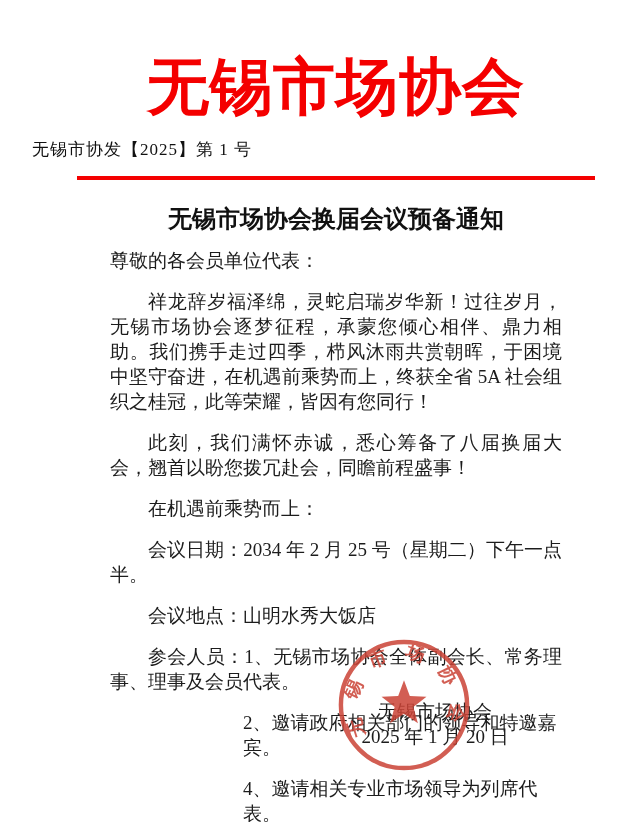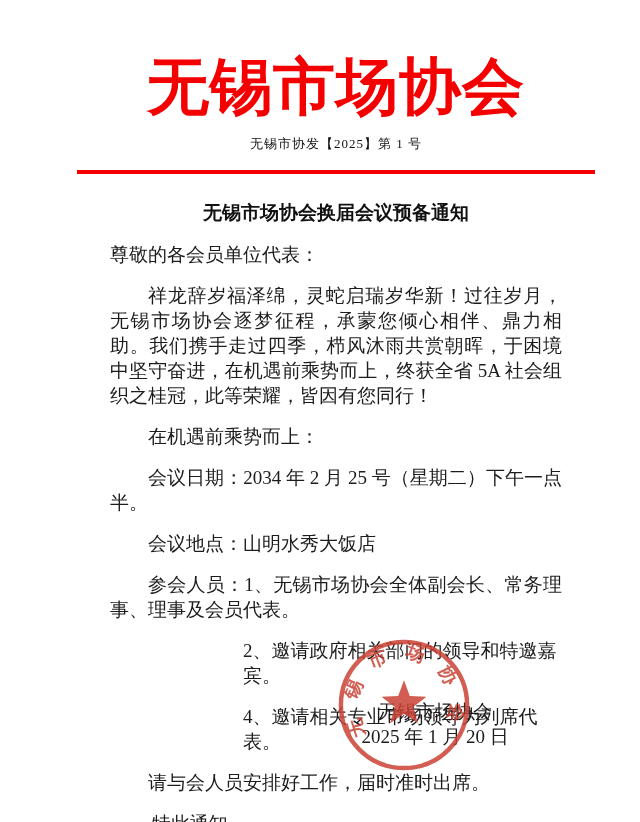--- a/index.html
+++ b/index.html
@@ -21,37 +21,36 @@
     margin-top: 50px;
     text-align: center;
     font-size: 62px;
     line-height: 74px;
     font-weight: bold;
     color: #f40000;
     letter-spacing: 1px;
     white-space: nowrap;
   }
   .doc-number {
-    margin-top: 10px;
-    text-align: center;
-    font-size: 13px;
+    margin-top: 16px;
+    font-size: 17px;
     line-height: 20px;
     color: #111111;
     letter-spacing: 1px;
   }
   .red-rule {
     margin: 16px auto 0 auto;
     width: 518px;
     height: 4px;
     background: #f40000;
   }
   .doc-title {
     margin-top: 26px;
     text-align: center;
-    font-size: 19px;
+    font-size: 24px;
     line-height: 26px;
     font-weight: bold;
     color: #111111;
   }
   .body-text {
     margin-top: 9px;
     padding: 0 62px;
     font-size: 19px;
     line-height: 25px;
     text-align: justify;
@@ -95,20 +94,21 @@
 
   <div class="doc-number">无锡市协发【2025】第 1 号</div>
 
   <div class="red-rule"></div>
 
   <div class="doc-title">无锡市场协会换届会议预备通知</div>
 
   <div class="body-text">
     <p>尊敬的各会员单位代表：</p>
     <p class="p-indent">祥龙辞岁福泽绵，灵蛇启瑞岁华新！过往岁月，无锡市场协会逐梦征程，承蒙您倾心相伴、鼎力相助。我们携手走过四季，栉风沐雨共赏朝晖，于困境中坚守奋进，在机遇前乘势而上，终获全省 5A 社会组织之桂冠，此等荣耀，皆因有您同行！</p>
+    <p class="p-indent">此刻，我们满怀赤诚，悉心筹备了八届换届大会，翘首以盼您拨冗赴会，同瞻前程盛事！</p>
     <p class="p-indent">在机遇前乘势而上：</p>
     <p class="p-indent">会议日期：2034 年 2 月 25 号（星期二）下午一点半。</p>
     <p class="p-indent">会议地点：山明水秀大饭店</p>
     <p class="p-indent">参会人员：1、无锡市场协会全体副会长、常务理事、理事及会员代表。</p>
     <p class="p-sub">2、邀请政府相关部门的领导和特邀嘉宾。</p>
     <p class="p-sub">4、邀请相关专业市场领导为列席代表。</p>
     <p class="p-indent">请与会人员安排好工作，届时准时出席。</p>
     <p class="p-closing">特此通知。</p>
   </div>
 

